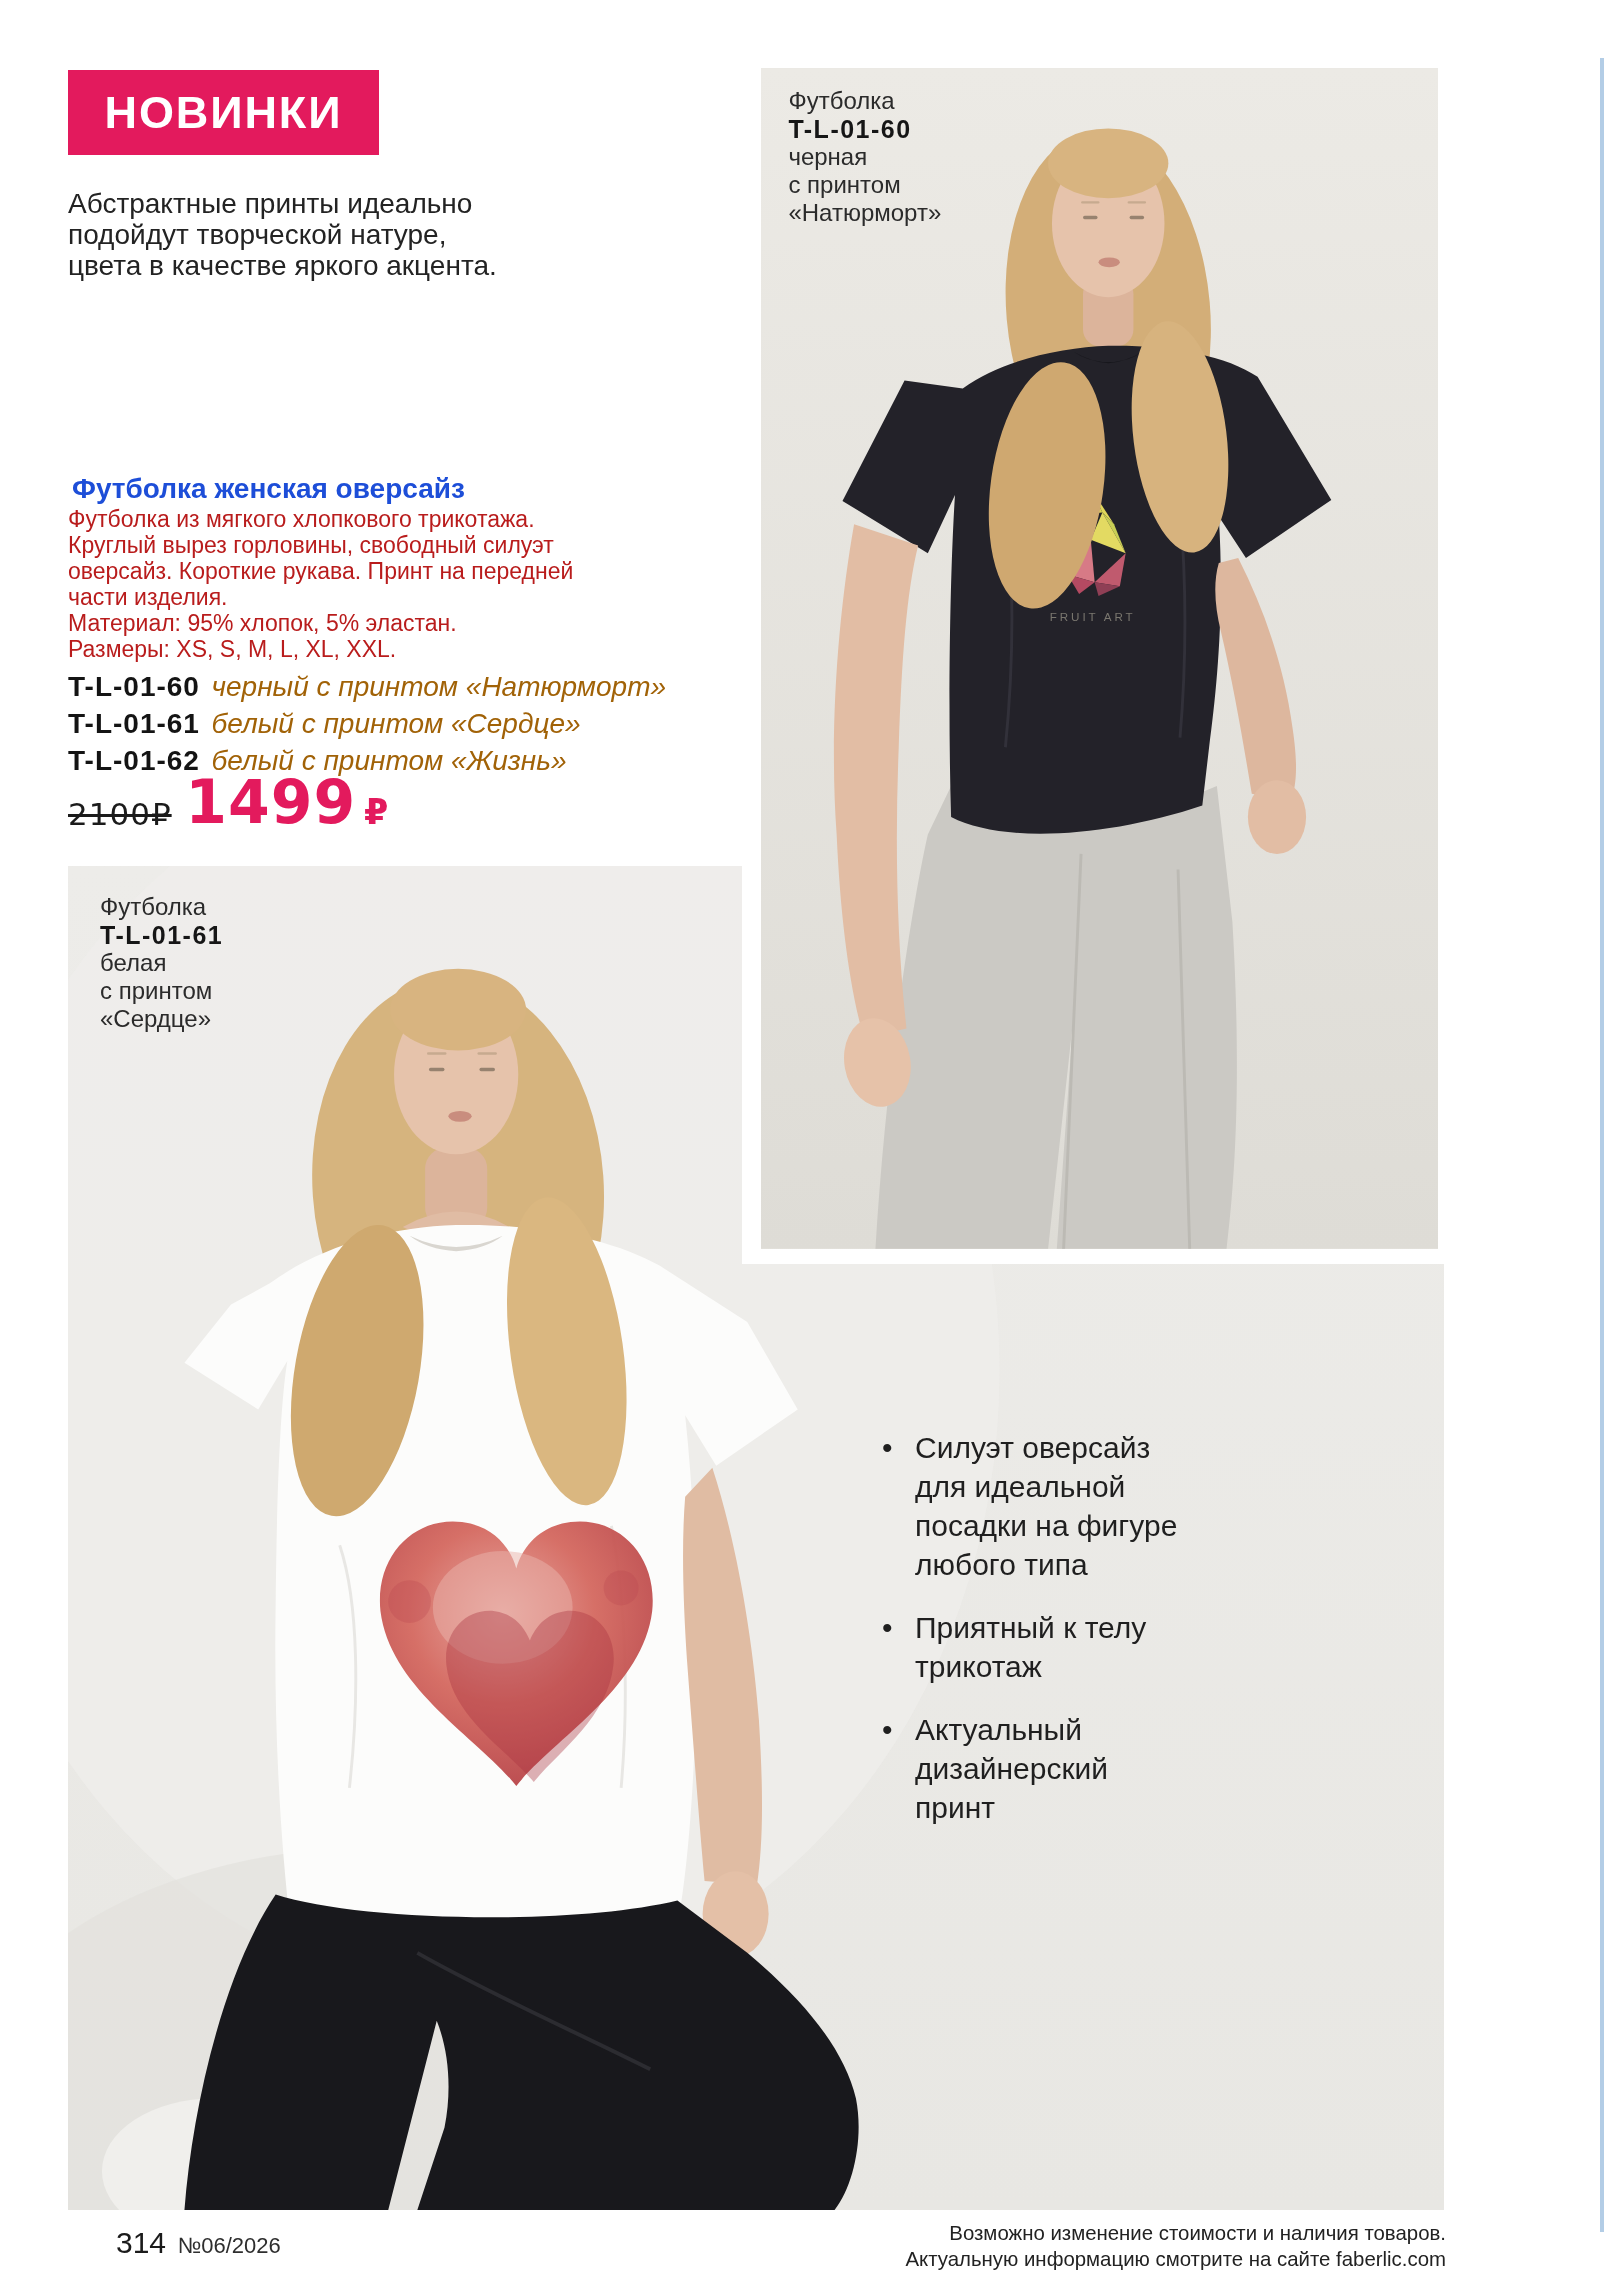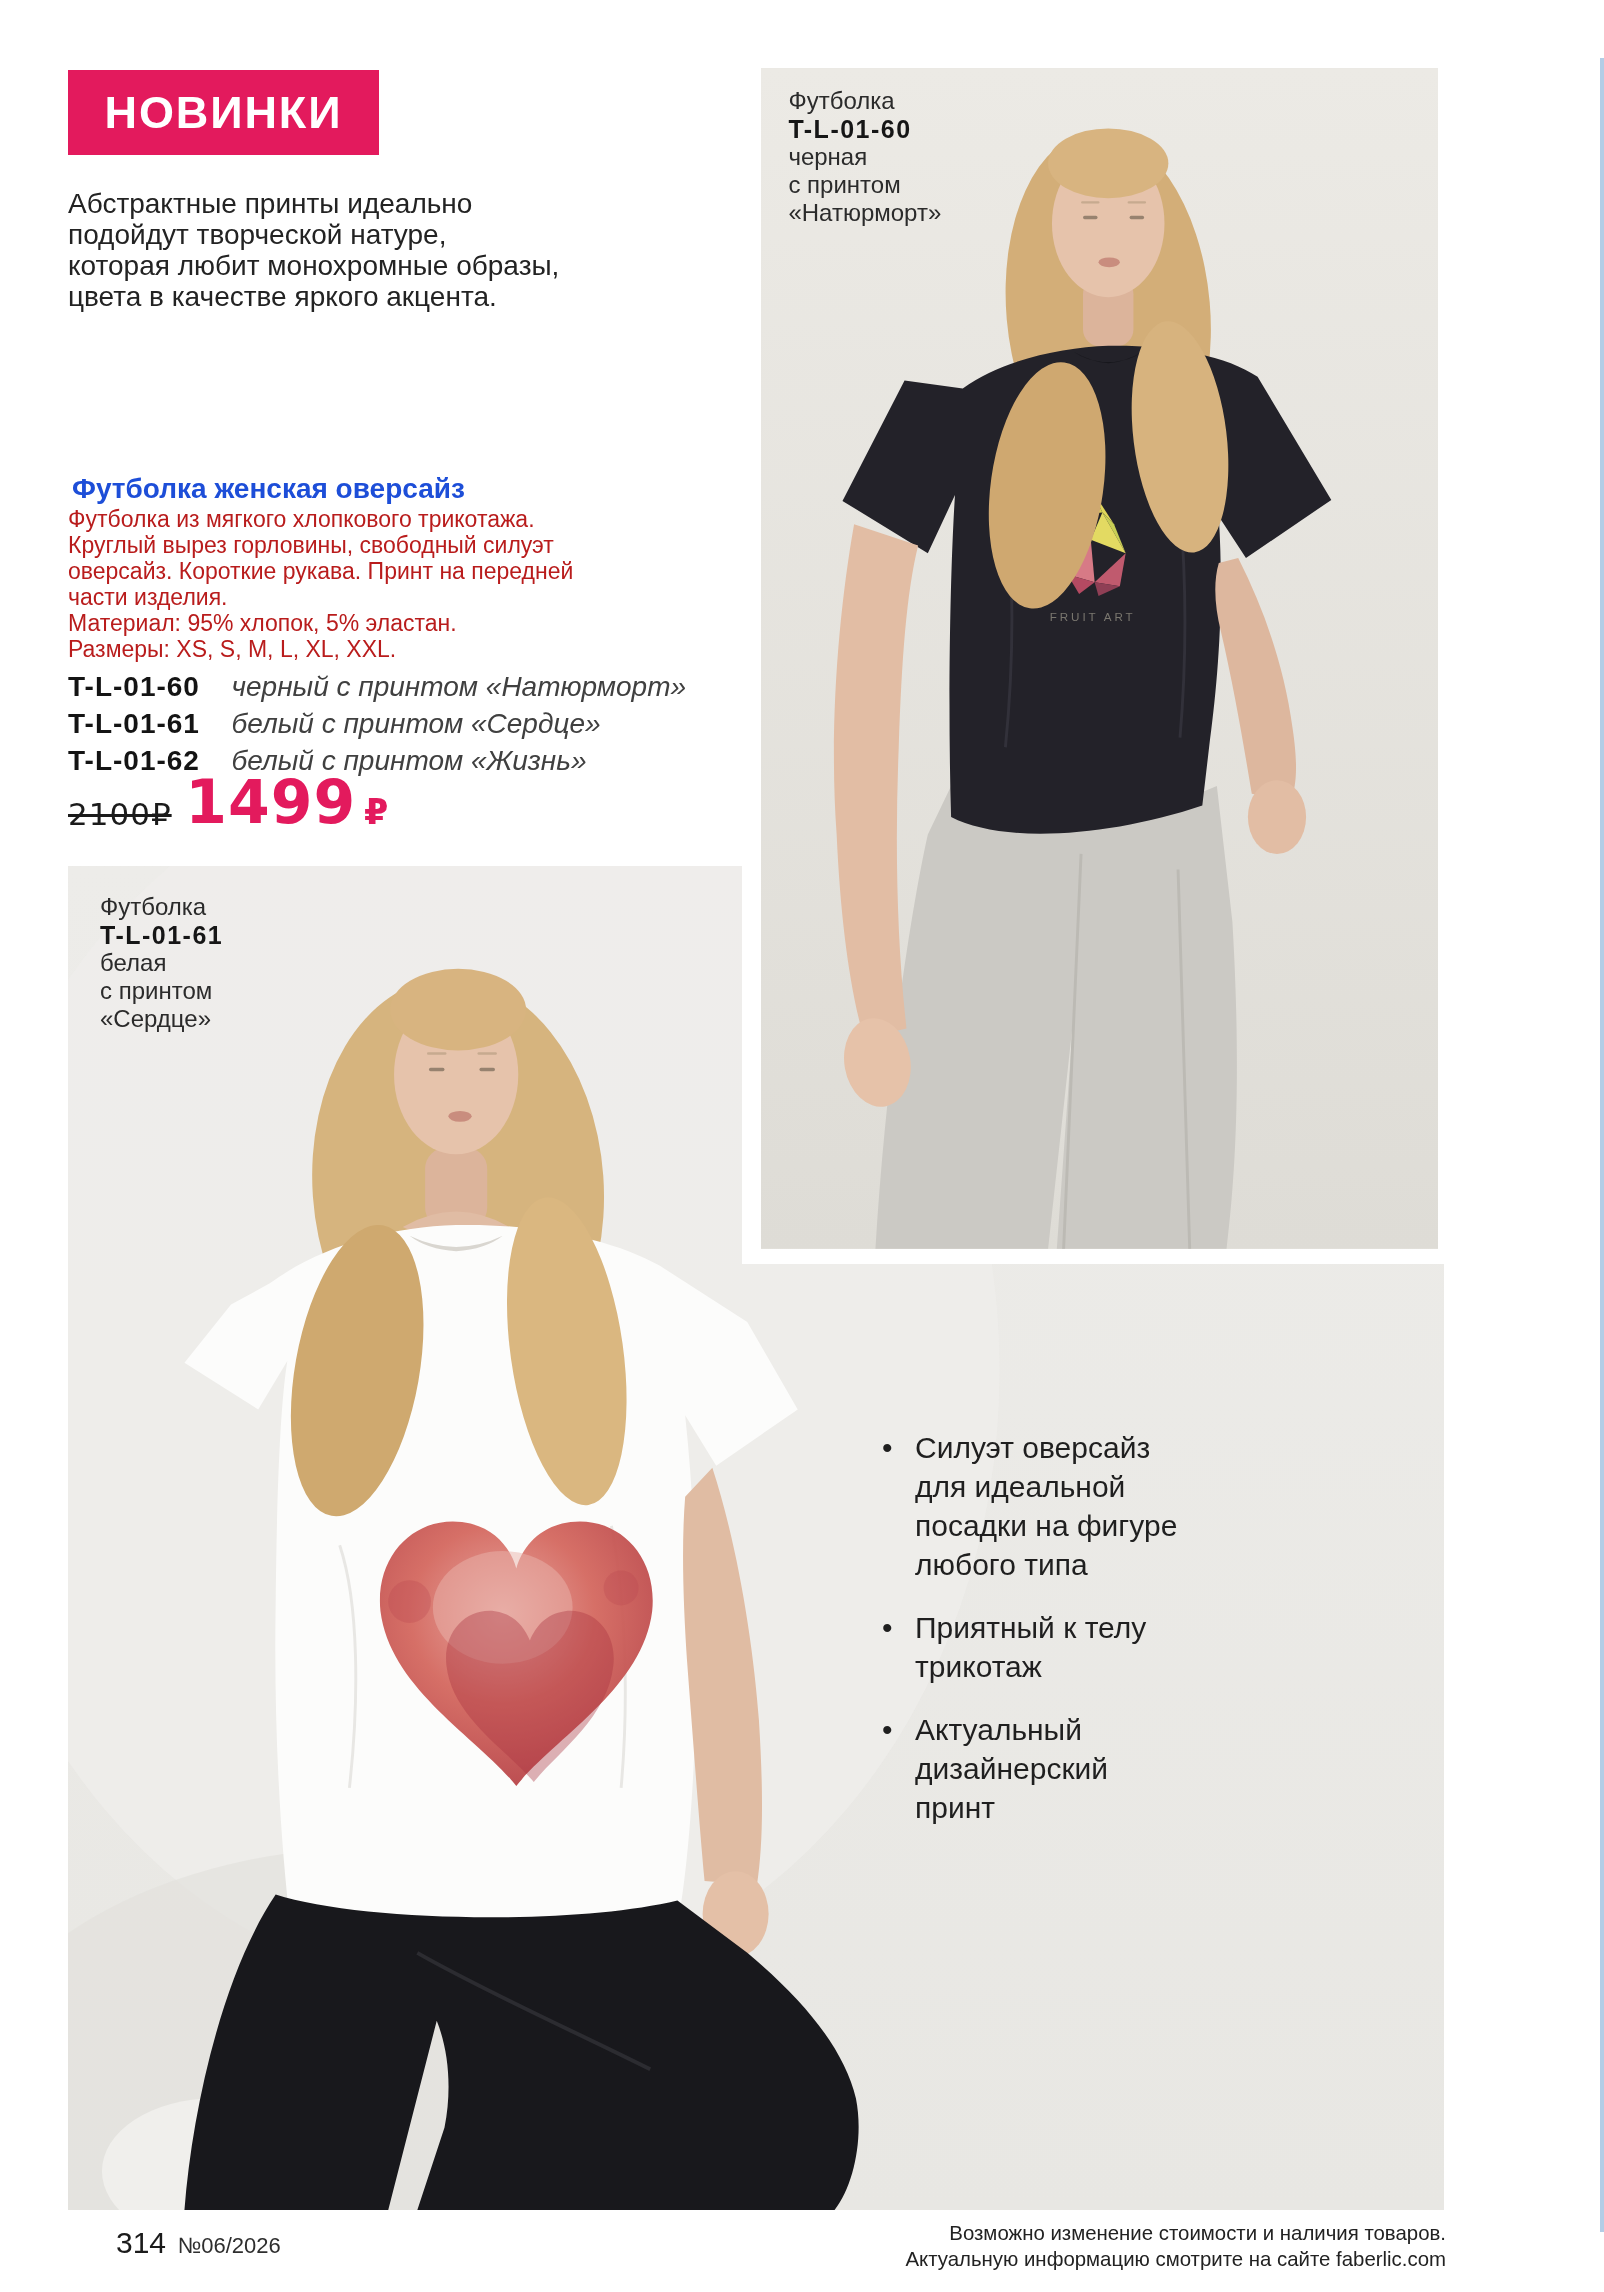--- a/index.html
+++ b/index.html
@@ -16,21 +16,21 @@
   
   .intro { position:absolute; left:68px; top:188px; font-size:28px; line-height:31px; color:#232323; }
   .intro div { white-space:nowrap; }
   
   .product-title { position:absolute; left:72px; top:473px; font-size:28px; font-weight:bold; color:#1d4ed8; }
   .product-desc { position:absolute; left:68px; top:506px; font-size:23px; line-height:26px; color:#b91c1c; }
   .product-desc div { white-space:nowrap; }
   .sku-block { position:absolute; left:68px; top:668px; font-size:28px; line-height:37px; }
   .sku-row { white-space:nowrap; }
   .sku { font-weight:bold; letter-spacing:1px; margin-right:11.6px; color:#141414; }
-  .sku-desc { font-style:italic; color:#404040;margin-left:20px; }
+  .sku-desc { font-style:italic; color:#a16207; }
   .price-row { position:absolute; left:68px; top:772px; display:flex; align-items:flex-end; gap:13.6px;
                font-family:"DejaVu Sans","Liberation Sans",sans-serif; }
   .old-price { font-size:31px; letter-spacing:1px; text-decoration:line-through; color:#1b1b1b; }
   .new-price { font-size:60px; font-weight:bold; color:var(--accent,#e31a5d); letter-spacing:1px; line-height:1; }
   .new-price-cur { font-size:35px; font-weight:bold; color:var(--accent,#e31a5d); margin-left:-5.8px; }
   
   .photo-bottom { position:absolute; left:68px; top:866px; width:1376px; height:1344px; background:#ebeae7; overflow:hidden; }
   .photo-top-frame { position:absolute; left:742px; top:68px; width:702px; height:1196px; background:#ffffff; }
   .photo-top { position:absolute; left:19.4px; top:0; width:677px; height:1181px; background:#e9e7e2; overflow:hidden; }
   .photo-top svg, .photo-bottom svg { position:absolute; left:0; top:0; display:block; }
@@ -57,21 +57,20 @@
 </head>
 <body>
 
 <div class="page">
 
   <div class="badge">НОВИНКИ</div>
 
   <div class="intro">
     <div>Абстрактные принты идеально</div>
     <div>подойдут творческой натуре,</div>
-    <div>которая любит монохромные образы,</div>
     <div>цвета в качестве яркого акцента.</div>
   </div>
 
   <div class="product-title">Футболка женская оверсайз</div>
   <div class="product-desc">
     <div>Футболка из мягкого хлопкового трикотажа.</div>
     <div>Круглый вырез горловины, свободный силуэт</div>
     <div>оверсайз. Короткие рукава. Принт на передней</div>
     <div>части изделия.</div>
     <div>Материал: 95% хлопок, 5% эластан.</div>

